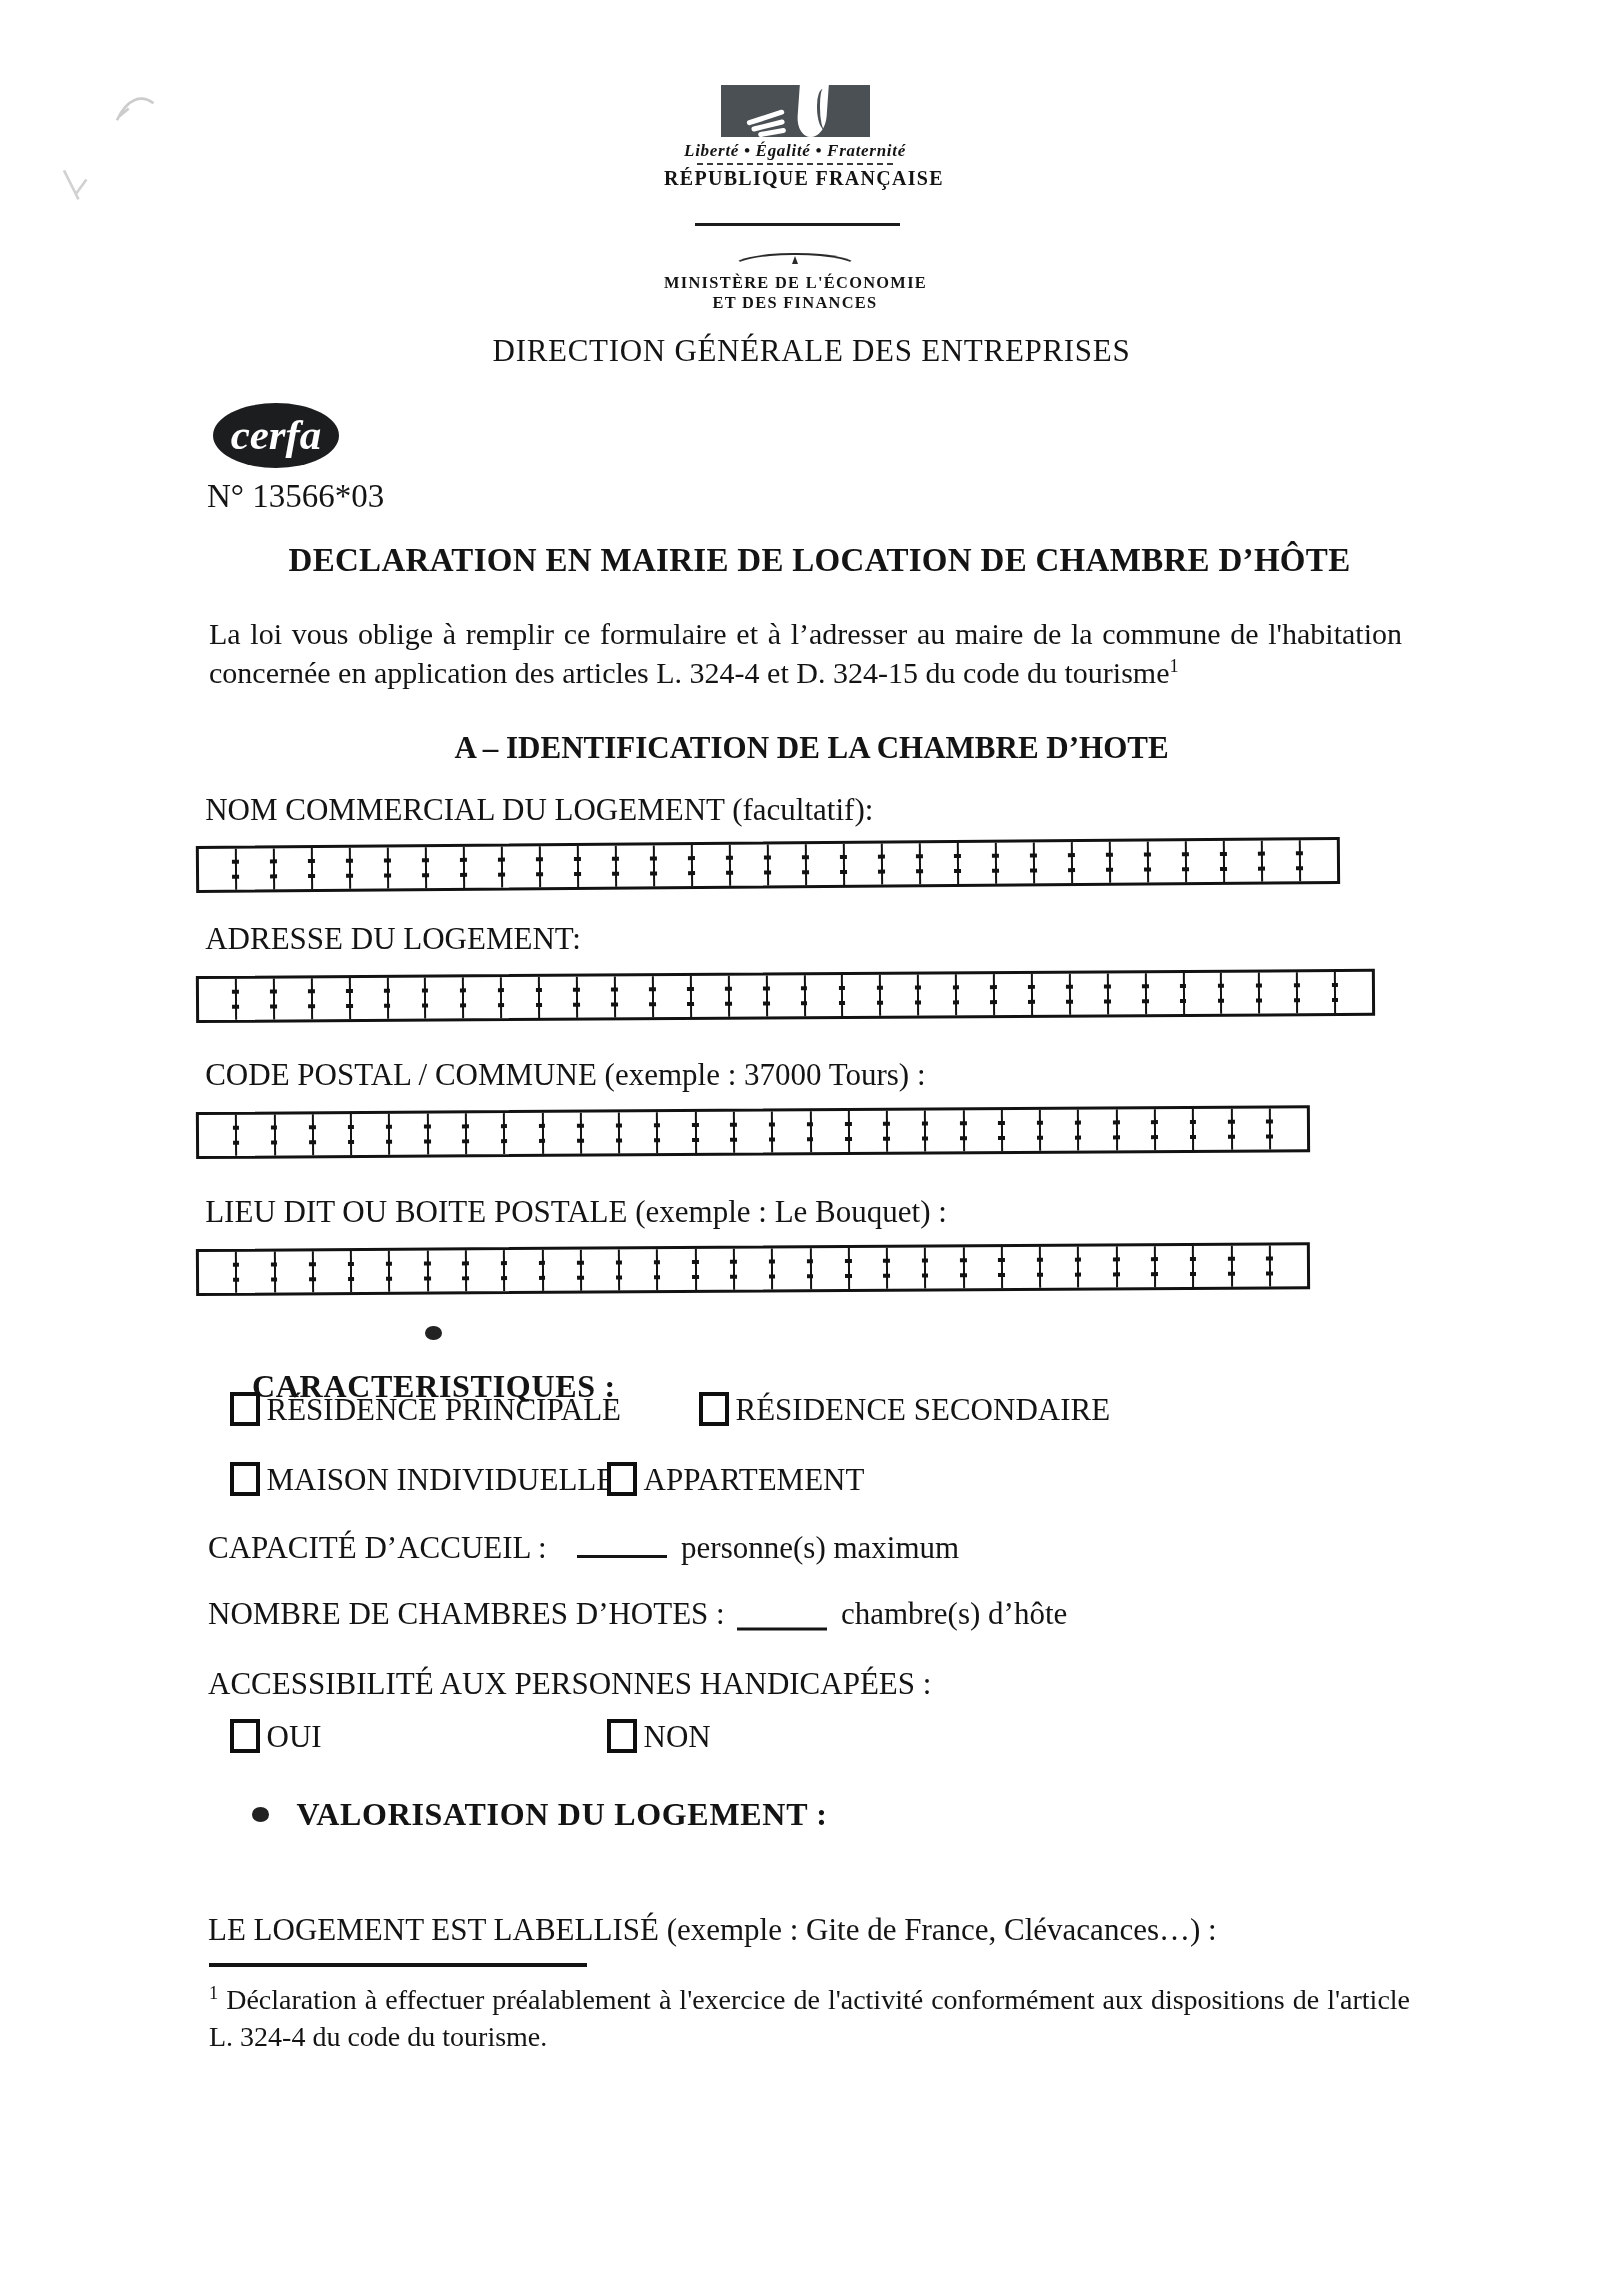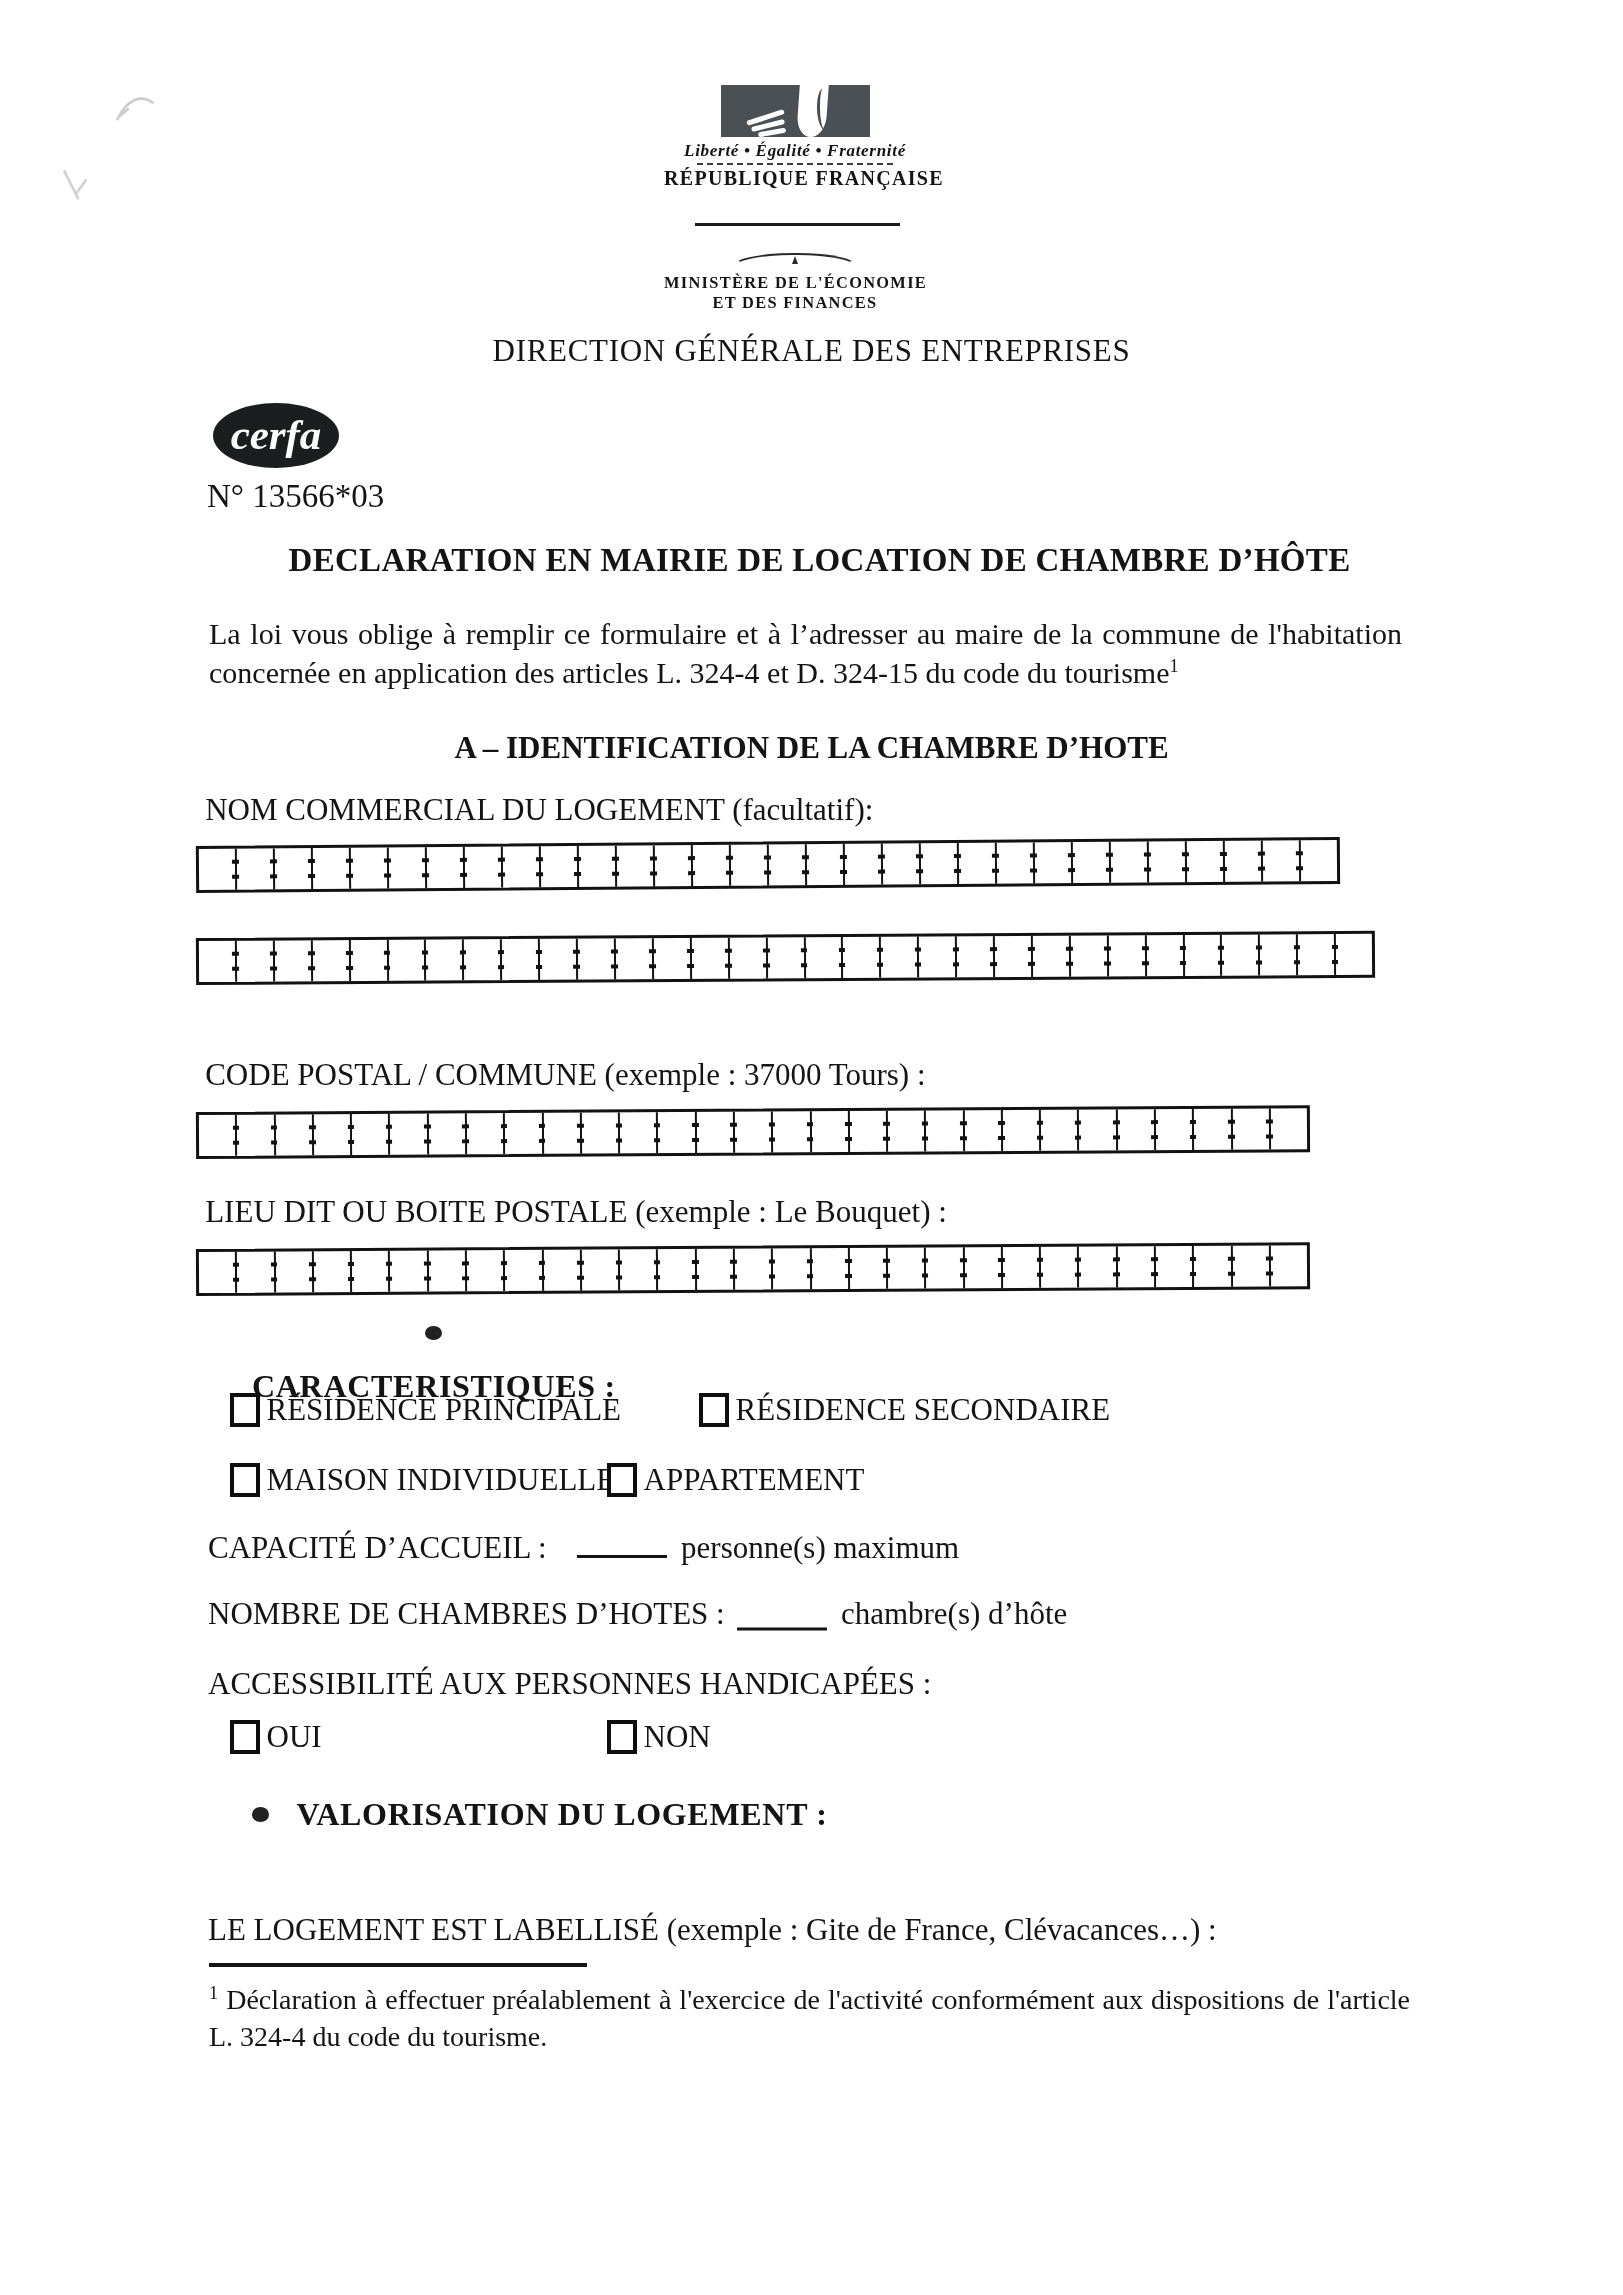--- a/index.html
+++ b/index.html
@@ -82,21 +82,21 @@
   .comb .cell::after{bottom:26%;}
   .comb .cell:first-child::before,.comb .cell:first-child::after{display:none;}
   .tilt1{transform:rotate(-0.45deg);transform-origin:left center;}
   .tilt2{transform:rotate(-0.35deg);transform-origin:left center;}
   
   .bullet-heading{position:absolute;left:252px;display:flex;align-items:center;gap:27.5px;}
   .bullet-dot{width:17px;height:14.4px;background:#222;border-radius:50%;}
   .bh-text{font-size:32px;font-weight:bold;letter-spacing:0.7px;}
   
   .cb-row{position:absolute;left:0;width:1623px;height:46px;}
-  .cb-item{position:absolute;display:flex;align-items:center;gap:6.5px;padding-left:22px;}
+  .cb-item{position:absolute;display:flex;align-items:flex-start;gap:6.5px;padding-left:22px;}
   .checkbox{flex:none;width:22px;height:26px;background:#fff;border:4.6px solid #0e0e0e;}
   .cb-label{font-size:31px;white-space:nowrap;}
   
   .line-item{position:absolute;left:208px;font-size:31px;white-space:nowrap;}
   .blank{display:inline-block;width:90px;border-bottom:3.3px solid #141414;
     height:23.6px;vertical-align:baseline;}
   .blank.cap{margin:0 14.4px 0 30px;}
   .blank.nb{margin:0 14.4px 0 11.8px;transform:translateY(6.5px);}
   
   .footnote-rule{position:absolute;top:1963px;left:209px;width:378px;height:3.9px;background:#141414;}
@@ -180,20 +180,21 @@
         <div class="cell"></div>
         <div class="cell"></div>
         <div class="cell"></div>
         <div class="cell"></div>
         <div class="cell"></div>
         <div class="cell"></div>
       </div>
   </div>
 
   <div class="field-group" style="top:920px;width:1179px;">
+    <div class="fg-label">ADRESSE DU LOGEMENT:</div>
     <div class="comb tilt2" style="margin-top:18.3px;">
         <div class="cell"></div>
         <div class="cell"></div>
         <div class="cell"></div>
         <div class="cell"></div>
         <div class="cell"></div>
         <div class="cell"></div>
         <div class="cell"></div>
         <div class="cell"></div>
         <div class="cell"></div>

